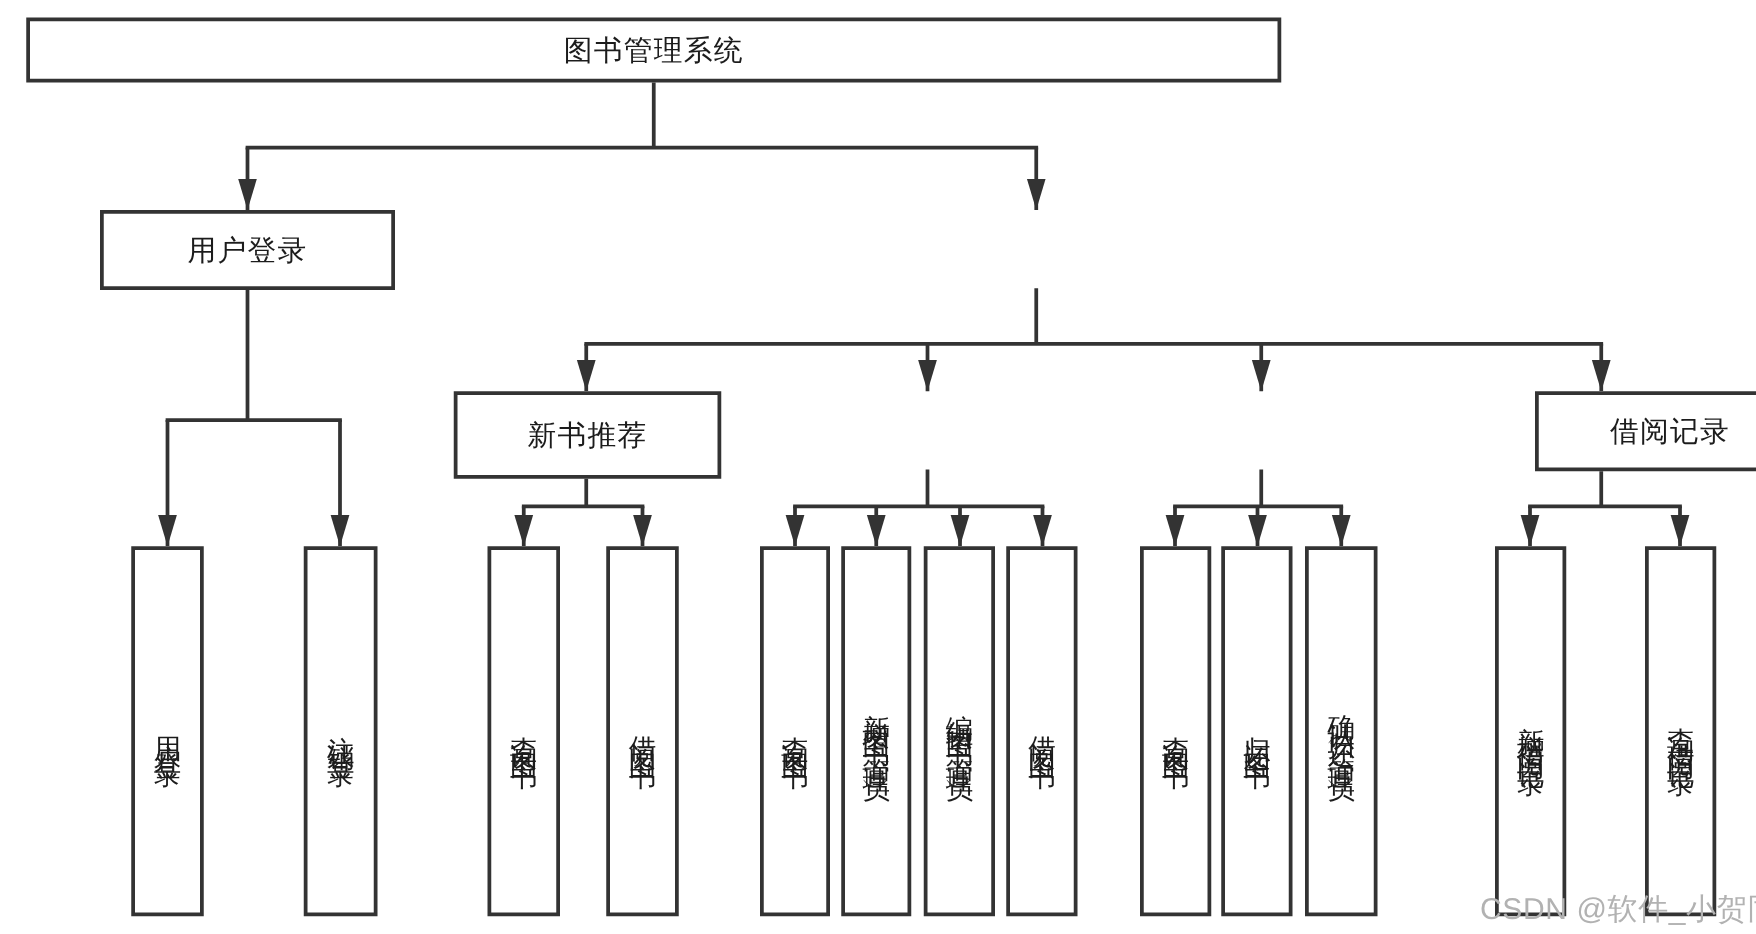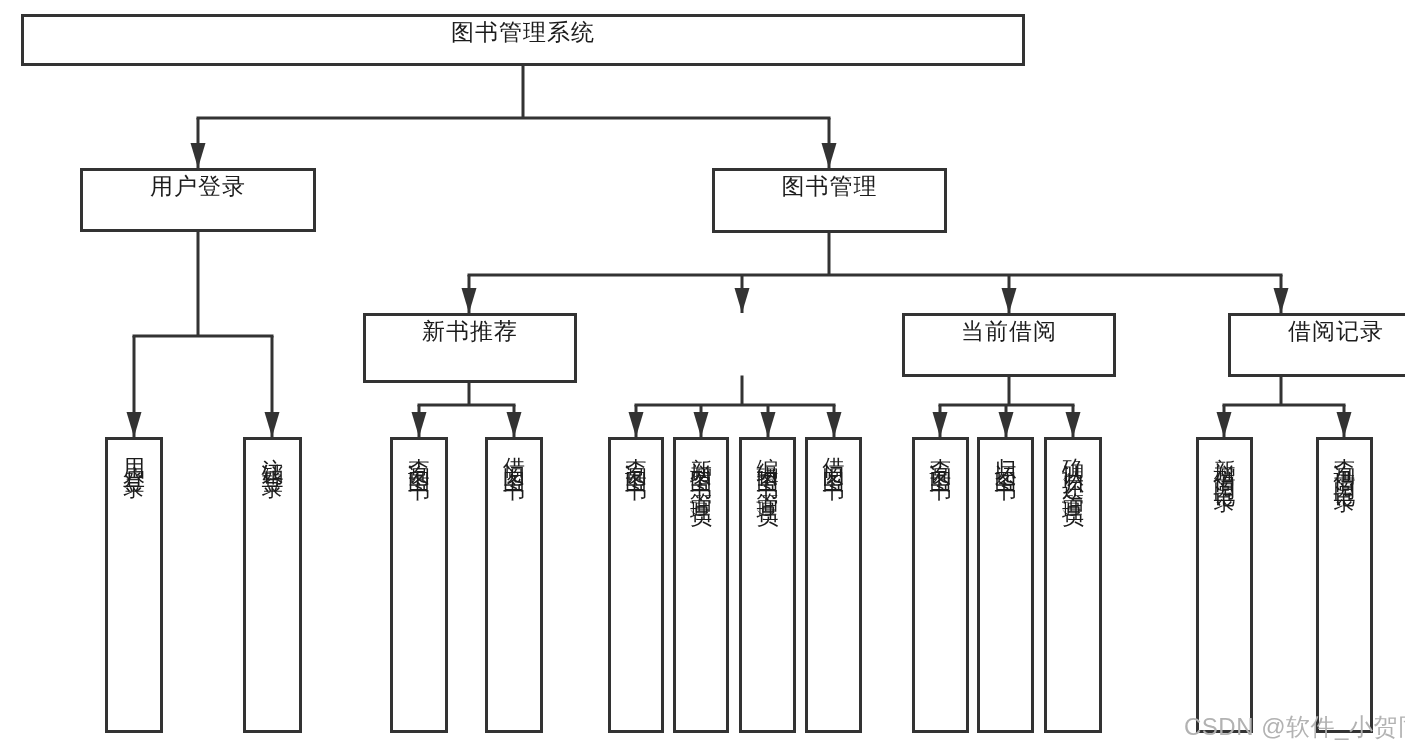--- a/index.html
+++ b/index.html
@@ -26,21 +26,21 @@
     left:0;top:0;
     width:1405px;height:747px;
   }
   .node{
     position:absolute;
     box-sizing:border-box;
     background:var(--box-background);
     border:3px solid var(--line);
     color:var(--text);
     display:flex;
-    align-items:flex-start;
+    align-items:center;
     justify-content:center;
     text-align:center;
   }
   .node.h span{
     font-size:23px;
     letter-spacing:1px;
     white-space:nowrap;
   }
   .node.v span{
     writing-mode:vertical-rl;
@@ -118,29 +118,23 @@
     <line class="stem" x1="1344" y1="405" x2="1344" y2="437" marker-end="url(#ah)"></line>
   </svg>
 
   <div class="node h" style="left:21px;top:14px;width:1004px;height:52px">
     <span>图书管理系统</span>
   </div>
 
   <div class="node h" style="left:80px;top:168px;width:236px;height:64px">
     <span>用户登录</span>
   </div>
-  <div class="node h" style="left:712px;top:168px;width:235px;height:65px">
-    <span>图书管理</span>
-  </div>
 
   <div class="node h" style="left:363px;top:313px;width:214px;height:70px">
     <span>新书推荐</span>
-  </div>
-  <div class="node h" style="left:902px;top:313px;width:214px;height:64px">
-    <span>当前借阅</span>
   </div>
   <div class="node h" style="left:1228px;top:313px;width:216px;height:64px">
     <span>借阅记录</span>
   </div>
 
   <div class="node v" style="left:105px;top:437px;width:58px;height:296px">
     <span>用户登录</span>
   </div>
   <div class="node v" style="left:243px;top:437px;width:59px;height:296px">
     <span>注销登录</span>

